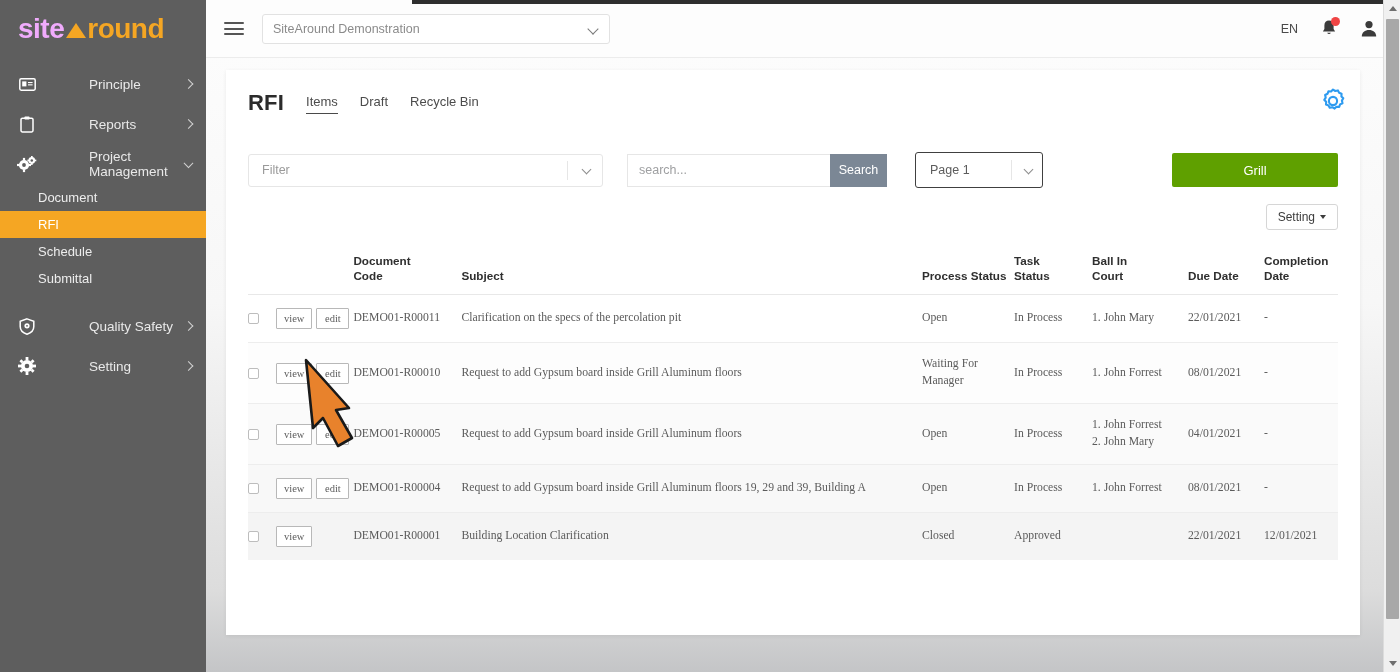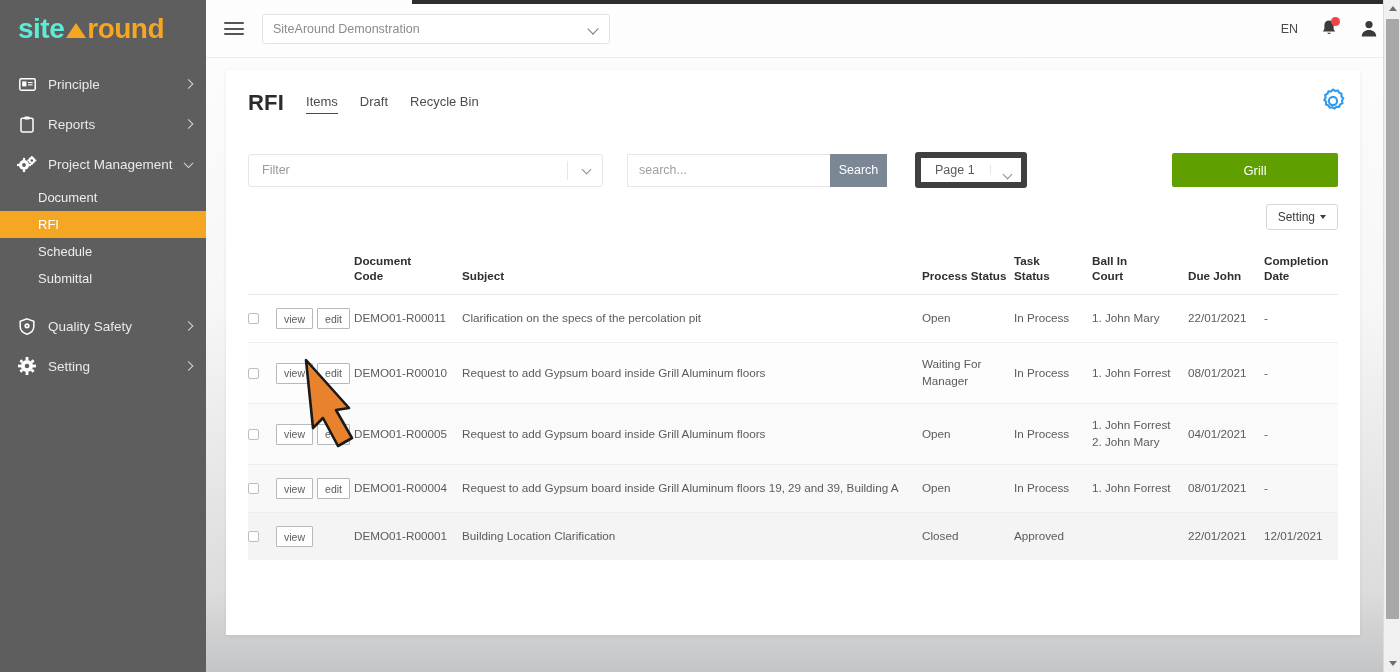--- a/index.html
+++ b/index.html
@@ -17,35 +17,35 @@
     width: 206px; height: 672px;
     background: #5e5e5e;
     flex: 0 0 206px;
     position: relative;
     z-index: 5;
   }
   .logo-wrap {
     height: 58px; display: flex; align-items: center; padding-left: 18px;
   }
   .logo { font-size: 28px; font-weight: 700; letter-spacing: -0.5px; display: flex; align-items: center; }
-  .logo .lg-site { color: #5eead4; }
+  .logo .lg-site { color: #f0abfc; }
   .logo .lg-round { color: #f5a623; }
   .logo .lg-tri {
     width: 0; height: 0; margin: 0 1px 0 2px;
     border-left: 10px solid transparent;
     border-right: 10px solid transparent;
     border-bottom: 15px solid #f5a623;
     position: relative; top: 1px;
   }
 
   .nav { margin-top: 6px; }
   .nav-item {
     height: 40px; display: flex; align-items: center;
     color: #e9e9e9; font-size: 13.5px;
-    padding-left: 16px; cursor: pointer; position: relative;
+    padding-left: 16px; cursor: pointer; position: relative; gap: 41px;
   }
   .nav-item .nic {
     width: 22px; height: 20px; margin-right: 10px;
     display: flex; align-items: center; justify-content: center;
     flex: 0 0 22px;
   }
   .nav-item .nic svg { display: block; }
   .nav-item .chev {
     position: absolute; right: 14px; top: 50%; transform: translateY(-50%);
     width: 7px; height: 7px;
@@ -136,22 +136,22 @@
     width: 203px; height: 33px; border: 1px solid #e6e6e6; border-right: none;
     background:#fff; padding: 0 11px; font-size: 12.5px; color: #9a9a9a;
     font-family: inherit; outline: none;
   }
   .search-input::placeholder { color: #9fa0a2; }
   .search-btn {
     width: 57px; height: 33px; background: #7b8795; color: #fff;
     border: none; font-size: 12.5px; cursor: pointer; font-family: inherit;
   }
   .page-box {
-    width: 112px; height: 36px; margin-left: 28px;
-    border: 6px solid #404040; border-radius: 3px; background: #fff;
+    width: 128px; height: 36px; margin-left: 28px;
+    border: 1px solid #404040; border-radius: 3px; background: #fff;
     display:flex; align-items:center; padding-left: 14px;
     font-size: 12.5px; color: #5c5c5c; position: relative; cursor: pointer;
   }
   .page-box .sep { position:absolute; right: 30px; top: 7px; bottom: 7px; width:1px; background:#e6e6e6; }
   .page-box .cd2 {
     position: absolute; right: 10px; top: 13px;
     width: 7px; height: 7px;
     border-right: 1.5px solid #8d8d8d; border-bottom: 1.5px solid #8d8d8d;
     transform: rotate(45deg);
   }
@@ -177,20 +177,21 @@
   .tbl th {
     font-size: 11.7px; color: #2f2f2f; font-weight: 700;
     text-align: left; vertical-align: bottom;
     padding: 10px 4px 11px 0; line-height: 1.25;
   }
   .tbl thead tr { border-bottom: 1px solid #e8e8e8; }
   .tbl td {
     font-size: 11.7px; color: #5b5b5b;
     padding: 13px 4px 13px 0; vertical-align: middle; line-height: 1.45;
     border-bottom: 1px solid #ededed;
+    font-family: Liberation Serif, serif;
   }
   .tbl tbody tr:nth-child(1) { background: rgba(255,255,255,0); }
   .tbl tbody tr:nth-child(2) { background: rgba(0,0,0,0.008); }
   .tbl tbody tr:nth-child(3) { background: rgba(0,0,0,0.018); }
   .tbl tbody tr:nth-child(4) { background: rgba(0,0,0,0.028); }
   .tbl tbody tr:nth-child(5) { background: rgba(0,0,0,0.042); border-bottom: none; }
   .tbl tbody tr:last-child td { border-bottom: none; }
 
   .c-chk  { width: 28px; }
   .c-act  { width: 76px; }
@@ -455,21 +456,21 @@
               <th class="c-subj">Subject</th>
               <th class="c-ps">Process Status</th>
               <th class="c-ts">
                 <span>Task</span><br>
                 <span>Status</span>
               </th>
               <th class="c-bic">
                 <span>Ball In</span><br>
                 <span>Court</span>
               </th>
-              <th class="c-due">Due John</th>
+              <th class="c-due">Due Date</th>
               <th class="c-comp">
                 <span>Completion</span><br>
                 <span>Date</span>
               </th>
             </tr>
           </thead>
           <tbody>
               <tr>
                 <td class="c-chk">
                   <span class="chk"></span>

